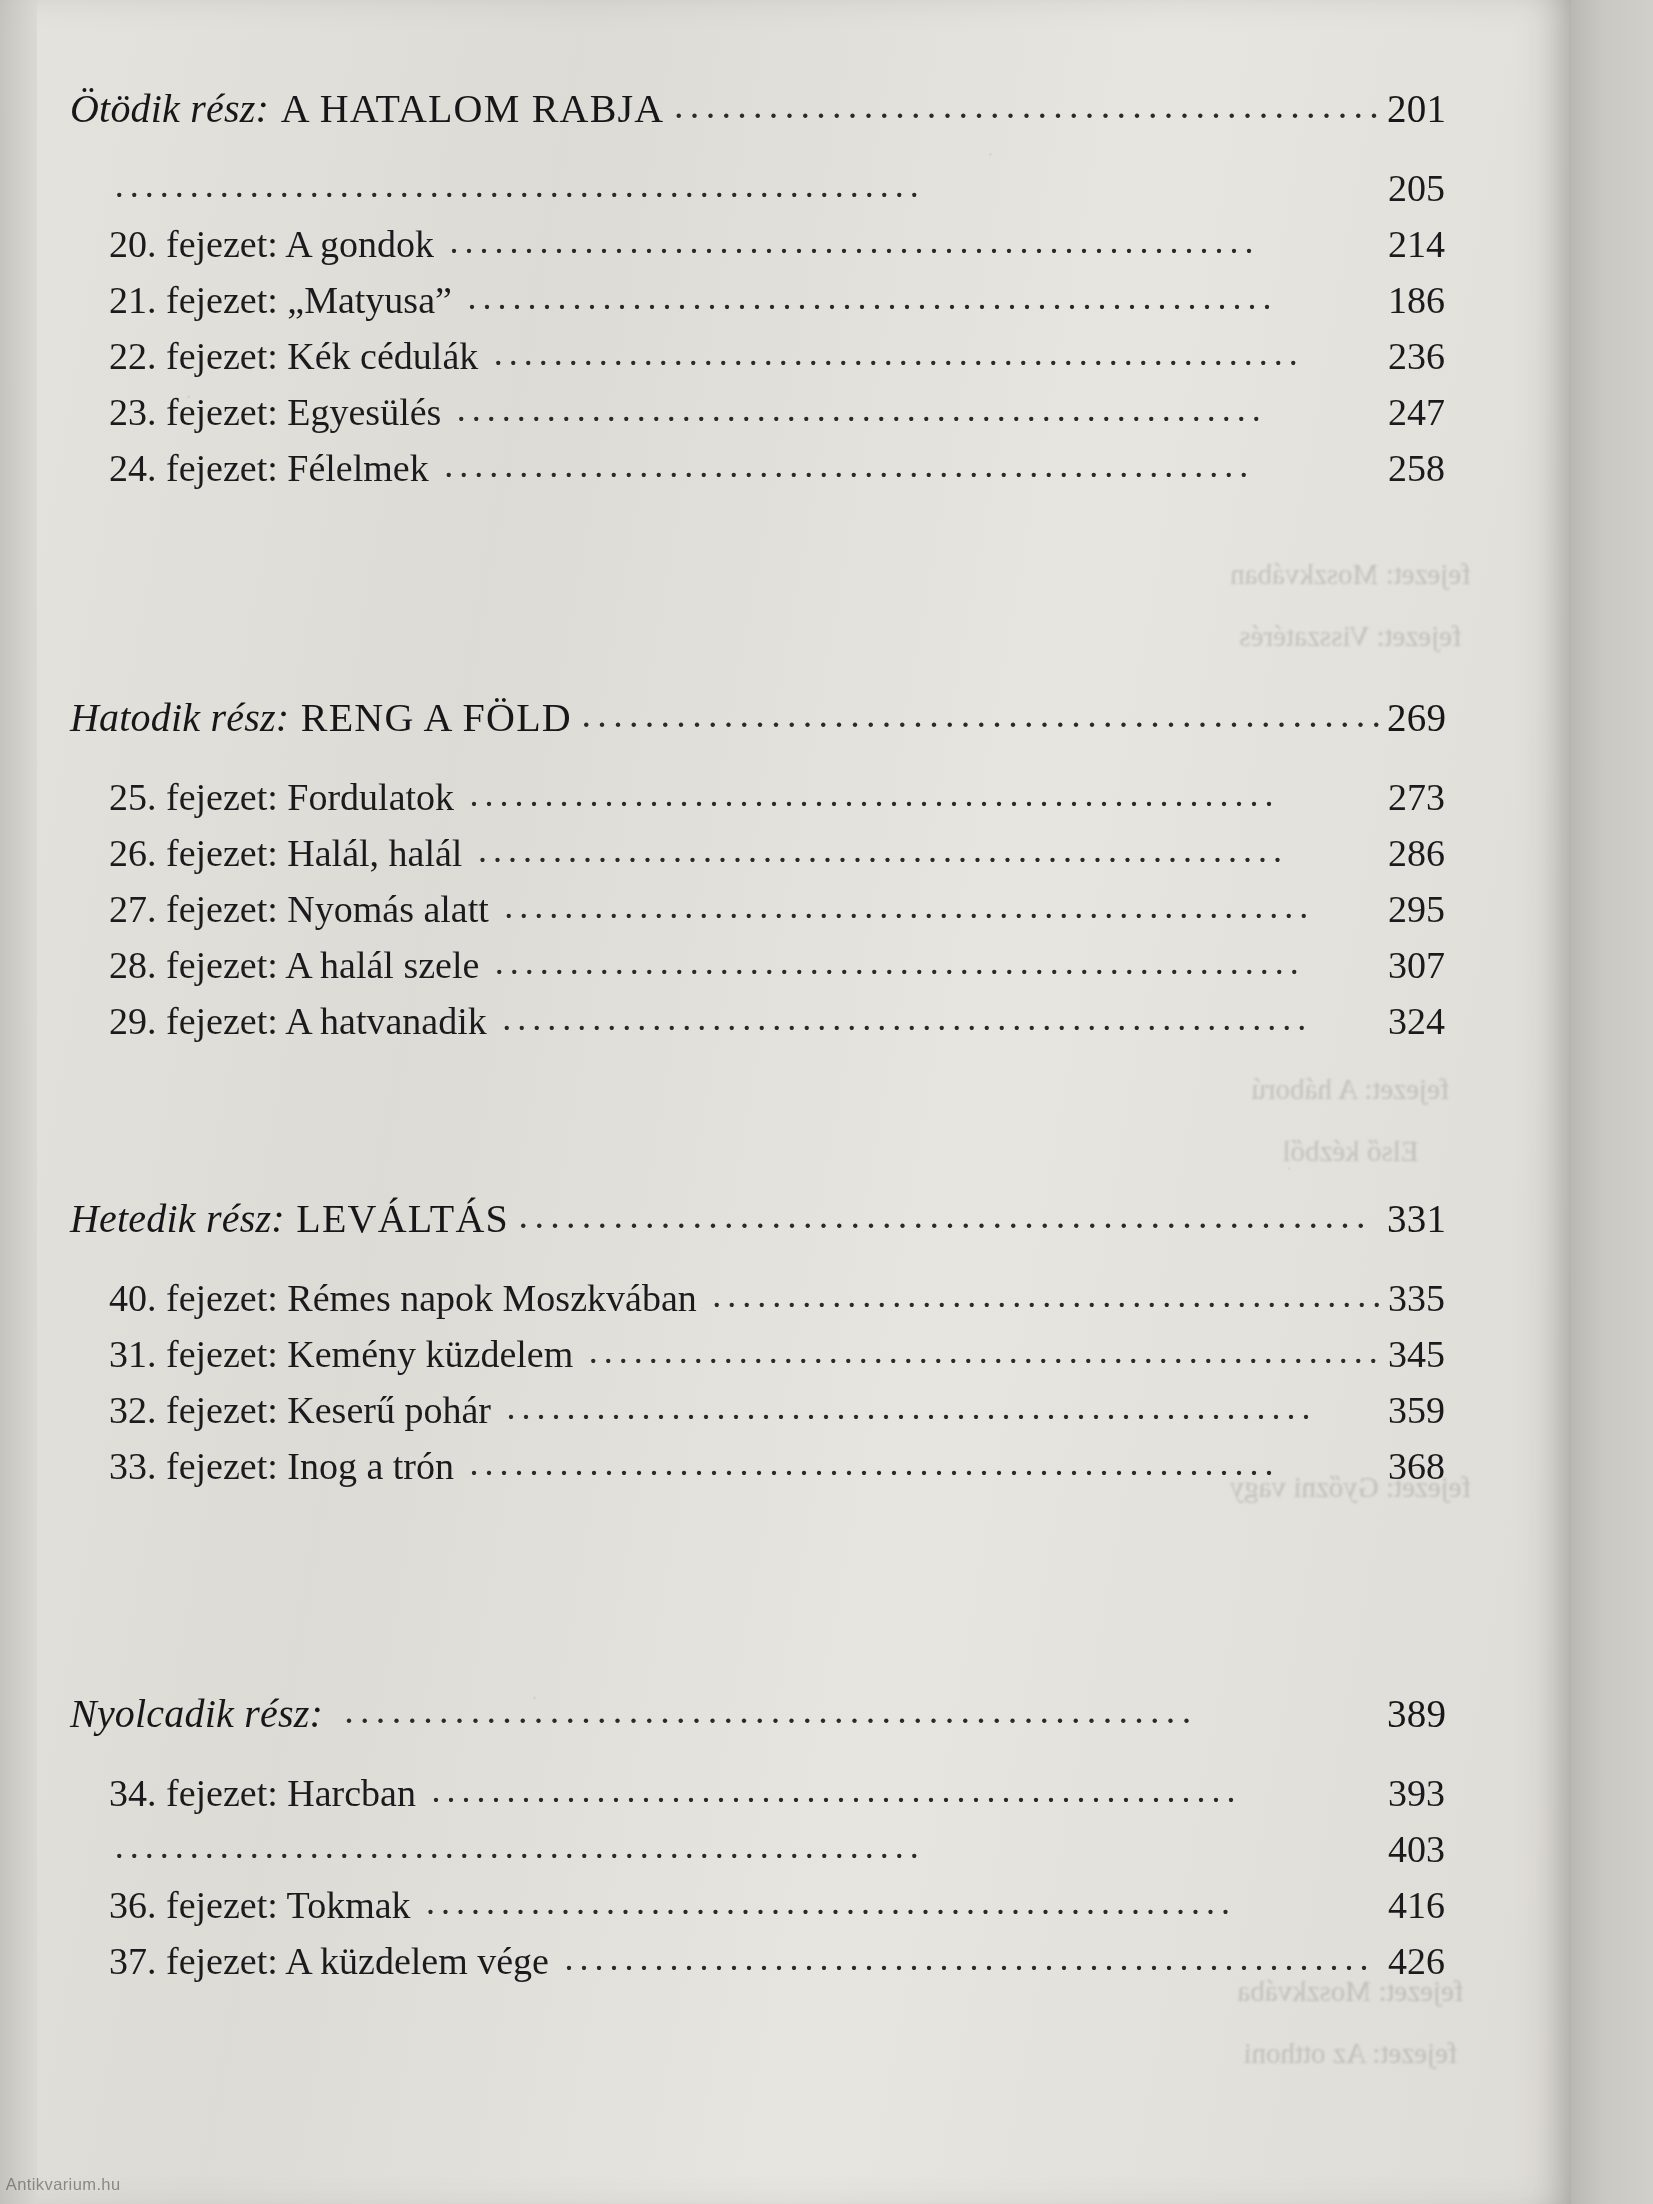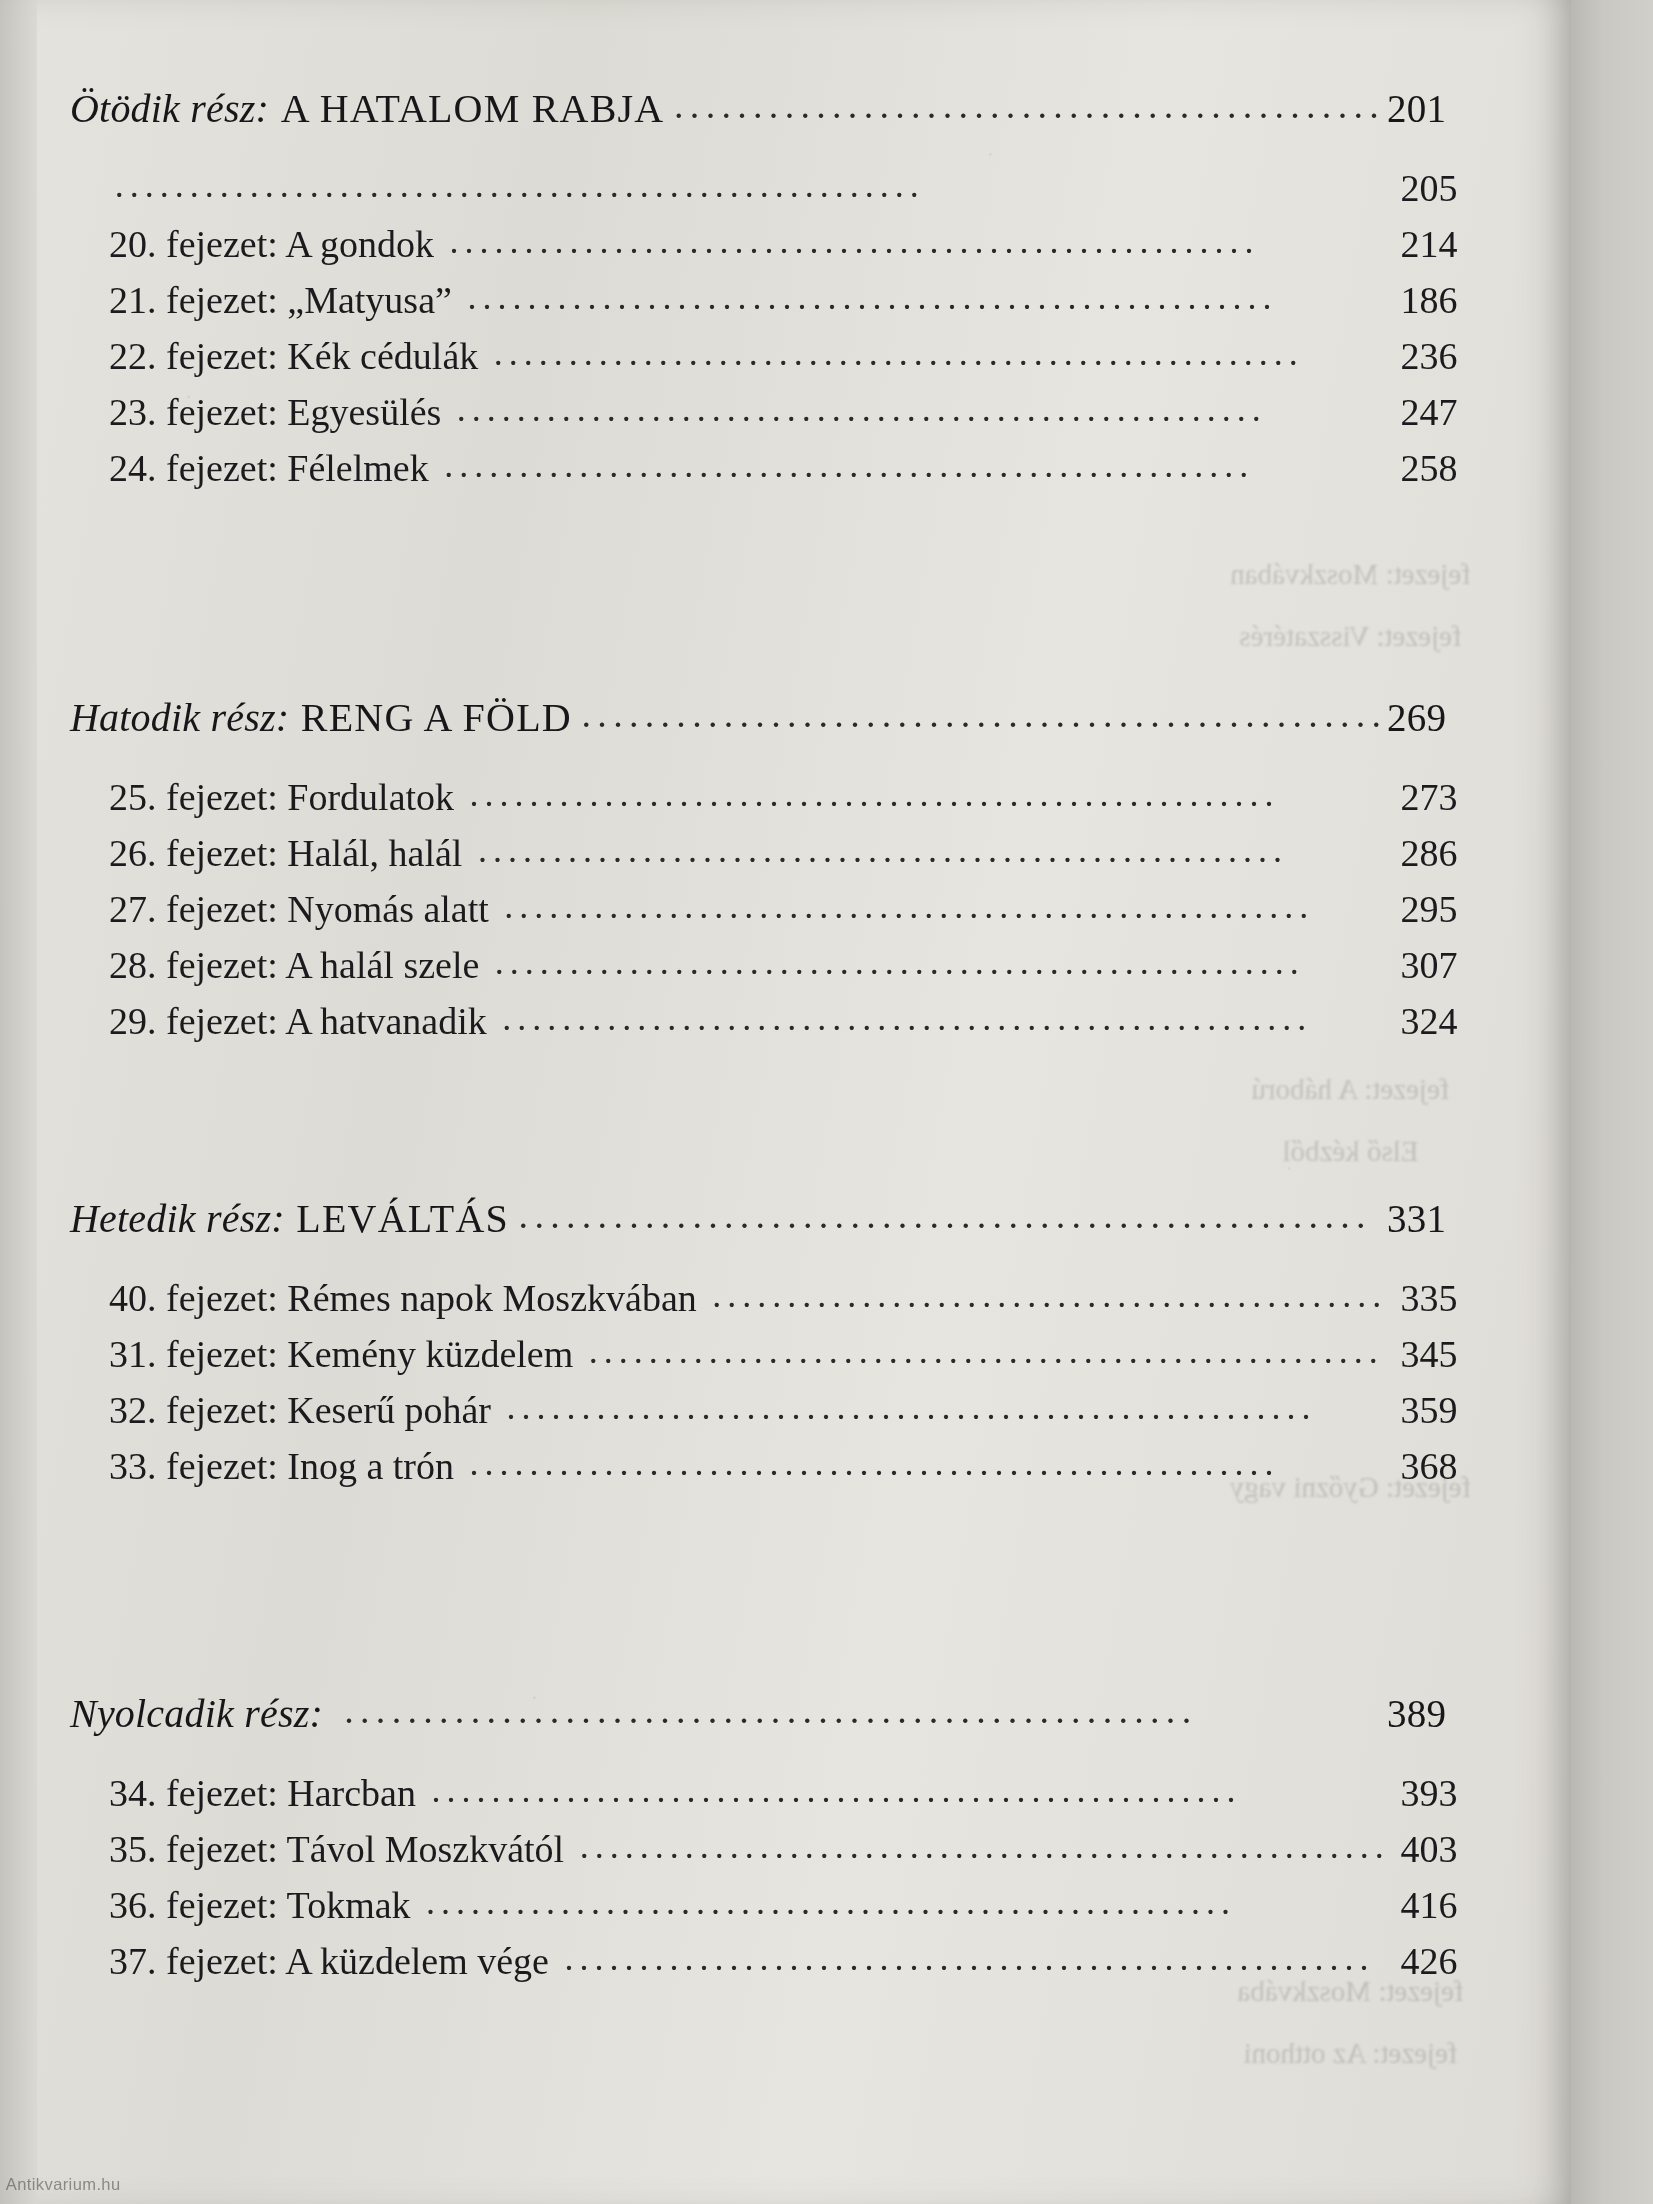--- a/index.html
+++ b/index.html
@@ -141,21 +141,21 @@
     margin: 0 5.8px 0 5.8px;
     color: #2a2a2c;
     font-size: 36px;
     letter-spacing: 6px;
     transform: translateY(-3.9px);
   }
   .chapter .pageno {
     white-space: nowrap;
     font-size: 38px;
     min-width: 82px;
-    text-align: center;
+    text-align: left;
   }
 
   .watermark {
     position: absolute;
     left: 5.8px;
     bottom: 9.7px;
     font-family: "Liberation Sans", sans-serif;
     font-size: 16.5px;
     color: rgba(70,70,70,0.55);
     letter-spacing: 0.4px;
@@ -305,21 +305,20 @@
       <span class="leader">......................................................</span>
       <span class="pageno">389</span>
     </div>
     <div class="chapters">
       <div class="chapter">
         <span class="ch-text">34. fejezet: Harcban</span>
         <span class="leader">......................................................</span>
         <span class="pageno">393</span>
       </div>
       <div class="chapter">
-        <span class="ch-text">35. fejezet: Távol Moszkvától</span>
         <span class="leader">......................................................</span>
         <span class="pageno">403</span>
       </div>
       <div class="chapter">
         <span class="ch-text">36. fejezet: Tokmak</span>
         <span class="leader">......................................................</span>
         <span class="pageno">416</span>
       </div>
       <div class="chapter">
         <span class="ch-text">37. fejezet: A küzdelem vége</span>

